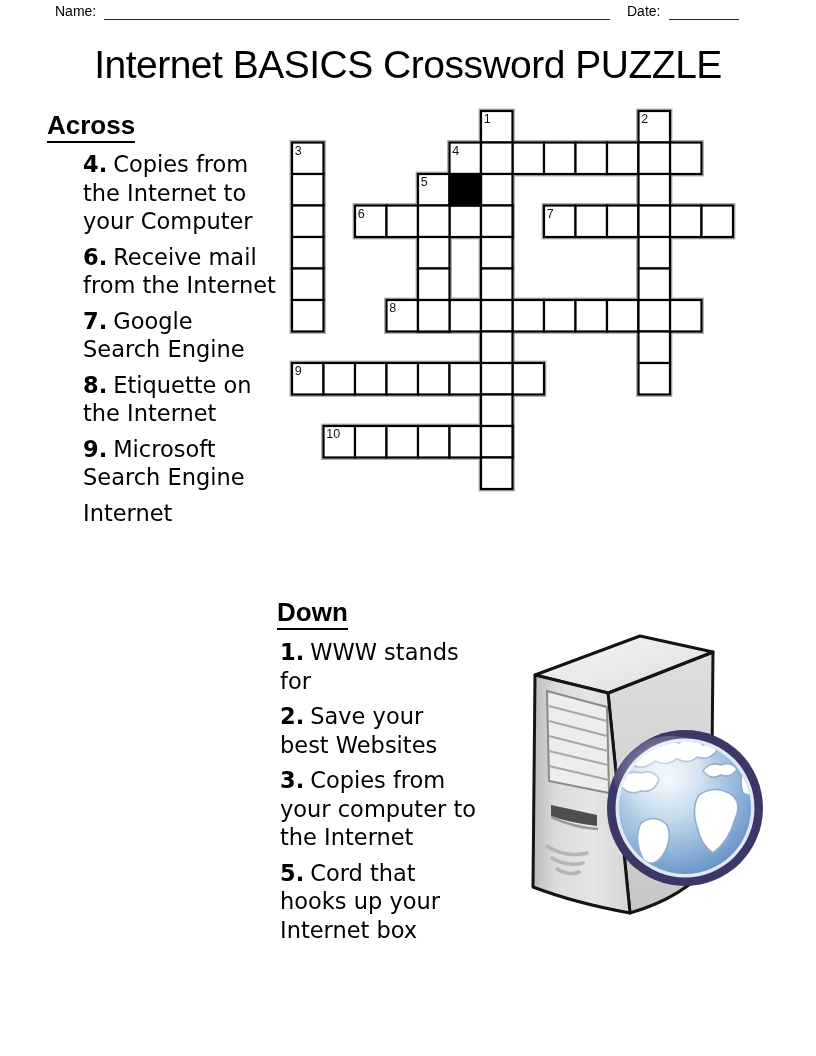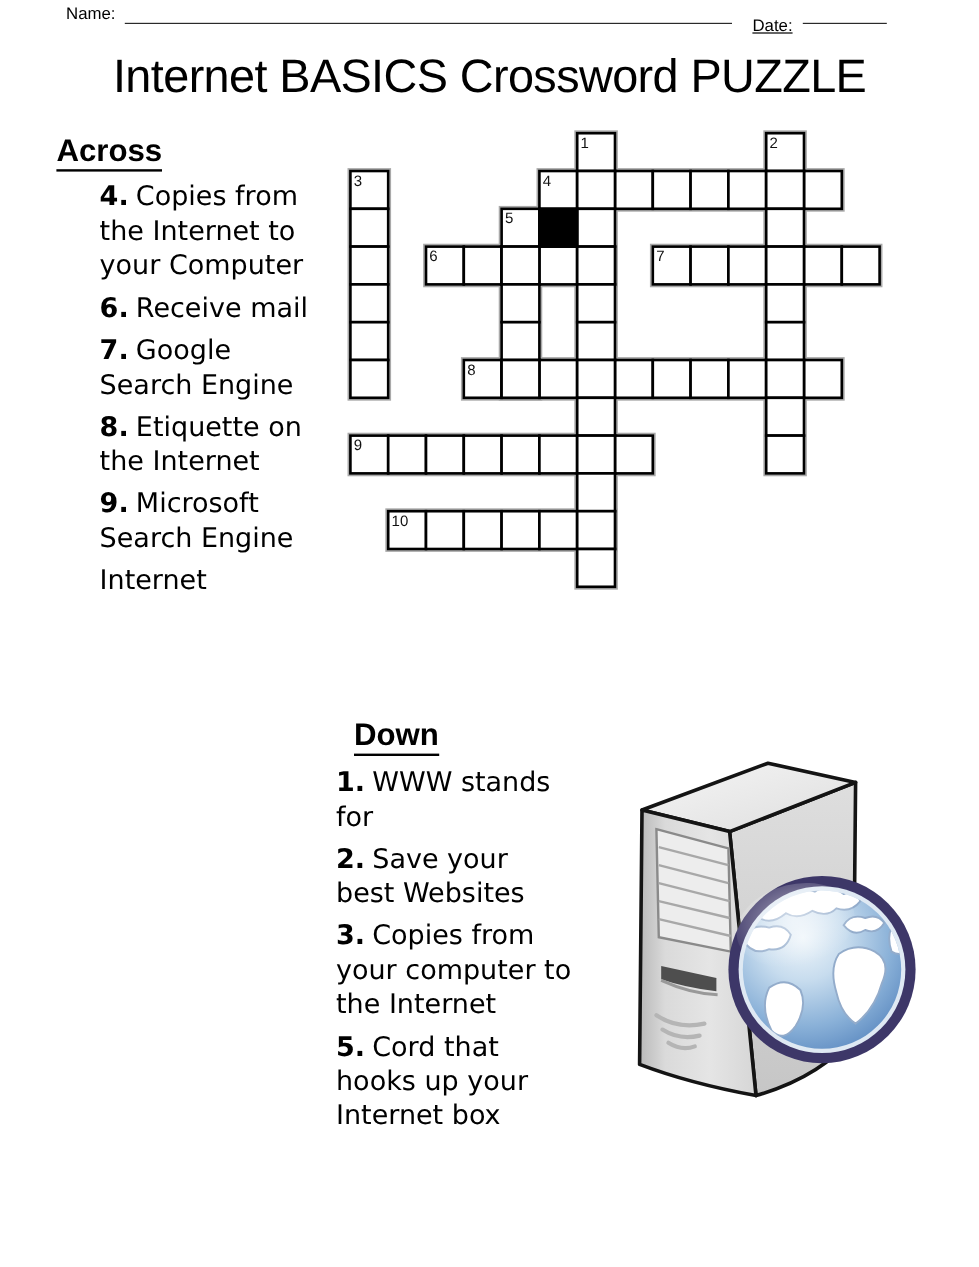--- a/index.html
+++ b/index.html
@@ -27,36 +27,37 @@
 
   svg{display:block;}
 </style>
 </head>
 <body>
 
 <div class="page">
 
   <span class="abs hdr-label" style="left:55px;top:3px;">Name:</span>
   <div class="abs blank-line" style="left:104px;top:2px;width:506px;"></div>
-  <span class="abs hdr-label" style="left:627px;top:13px;text-decoration:underline;">Date:</span>
+  <span class="abs hdr-label" style="left:627px;top:3px;">Date:</span>
   <div class="abs blank-line" style="left:669px;top:2px;width:70px;"></div>
 
   <div class="abs title">Internet BASICS Crossword PUZZLE</div>
 
   <div class="abs sec-heading" style="left:47px;top:110px;text-align:right;">
     <span>Across</span>
   </div>
   <div class="abs clue-list" style="left:47px;top:150px;margin-left:36px;">
     <div class="clue">
       <span class="clue-line"><span class="num">4.</span><span>Copies from</span></span>
       <span class="clue-line">the Internet to</span>
       <span class="clue-line">your Computer</span>
     </div>
     <div class="clue">
       <span class="clue-line"><span class="num">6.</span><span>Receive mail</span></span>
+      <span class="clue-line">from the Internet</span>
     </div>
     <div class="clue">
       <span class="clue-line"><span class="num">7.</span><span>Google</span></span>
       <span class="clue-line">Search Engine</span>
     </div>
     <div class="clue">
       <span class="clue-line"><span class="num">8.</span><span>Etiquette on</span></span>
       <span class="clue-line">the Internet</span>
     </div>
     <div class="clue">
@@ -160,21 +161,21 @@
       <text x="257.8" y="109.7" fill="#111" font-size="12.5" font-family="&quot;Liberation Sans&quot;, sans-serif">7</text>
       <text x="100.3" y="204.2" fill="#111" font-size="12.5" font-family="&quot;Liberation Sans&quot;, sans-serif">8</text>
       <text x="5.8" y="267.2" fill="#111" font-size="12.5" font-family="&quot;Liberation Sans&quot;, sans-serif">9</text>
       <text x="37.3" y="330.2" fill="#111" font-size="12.5" font-family="&quot;Liberation Sans&quot;, sans-serif">10</text>
       <text x="194.8" y="15.2" fill="#111" font-size="12.5" font-family="&quot;Liberation Sans&quot;, sans-serif">1</text>
       <text x="352.3" y="15.2" fill="#111" font-size="12.5" font-family="&quot;Liberation Sans&quot;, sans-serif">2</text>
       <text x="5.8" y="46.7" fill="#111" font-size="12.5" font-family="&quot;Liberation Sans&quot;, sans-serif">3</text>
       <text x="131.8" y="78.2" fill="#111" font-size="12.5" font-family="&quot;Liberation Sans&quot;, sans-serif">5</text>
     </svg>
 
-  <div class="abs sec-heading" style="left:295px;top:597px;">
+  <div class="abs sec-heading" style="left:277px;top:597px;">
     <span>Down</span>
   </div>
   <div class="abs clue-list" style="left:280px;top:638px;">
     <div class="clue">
       <span class="clue-line"><span class="num">1.</span><span>WWW stands</span></span>
       <span class="clue-line">for</span>
     </div>
     <div class="clue">
       <span class="clue-line"><span class="num">2.</span><span>Save your</span></span>
       <span class="clue-line">best Websites</span>

